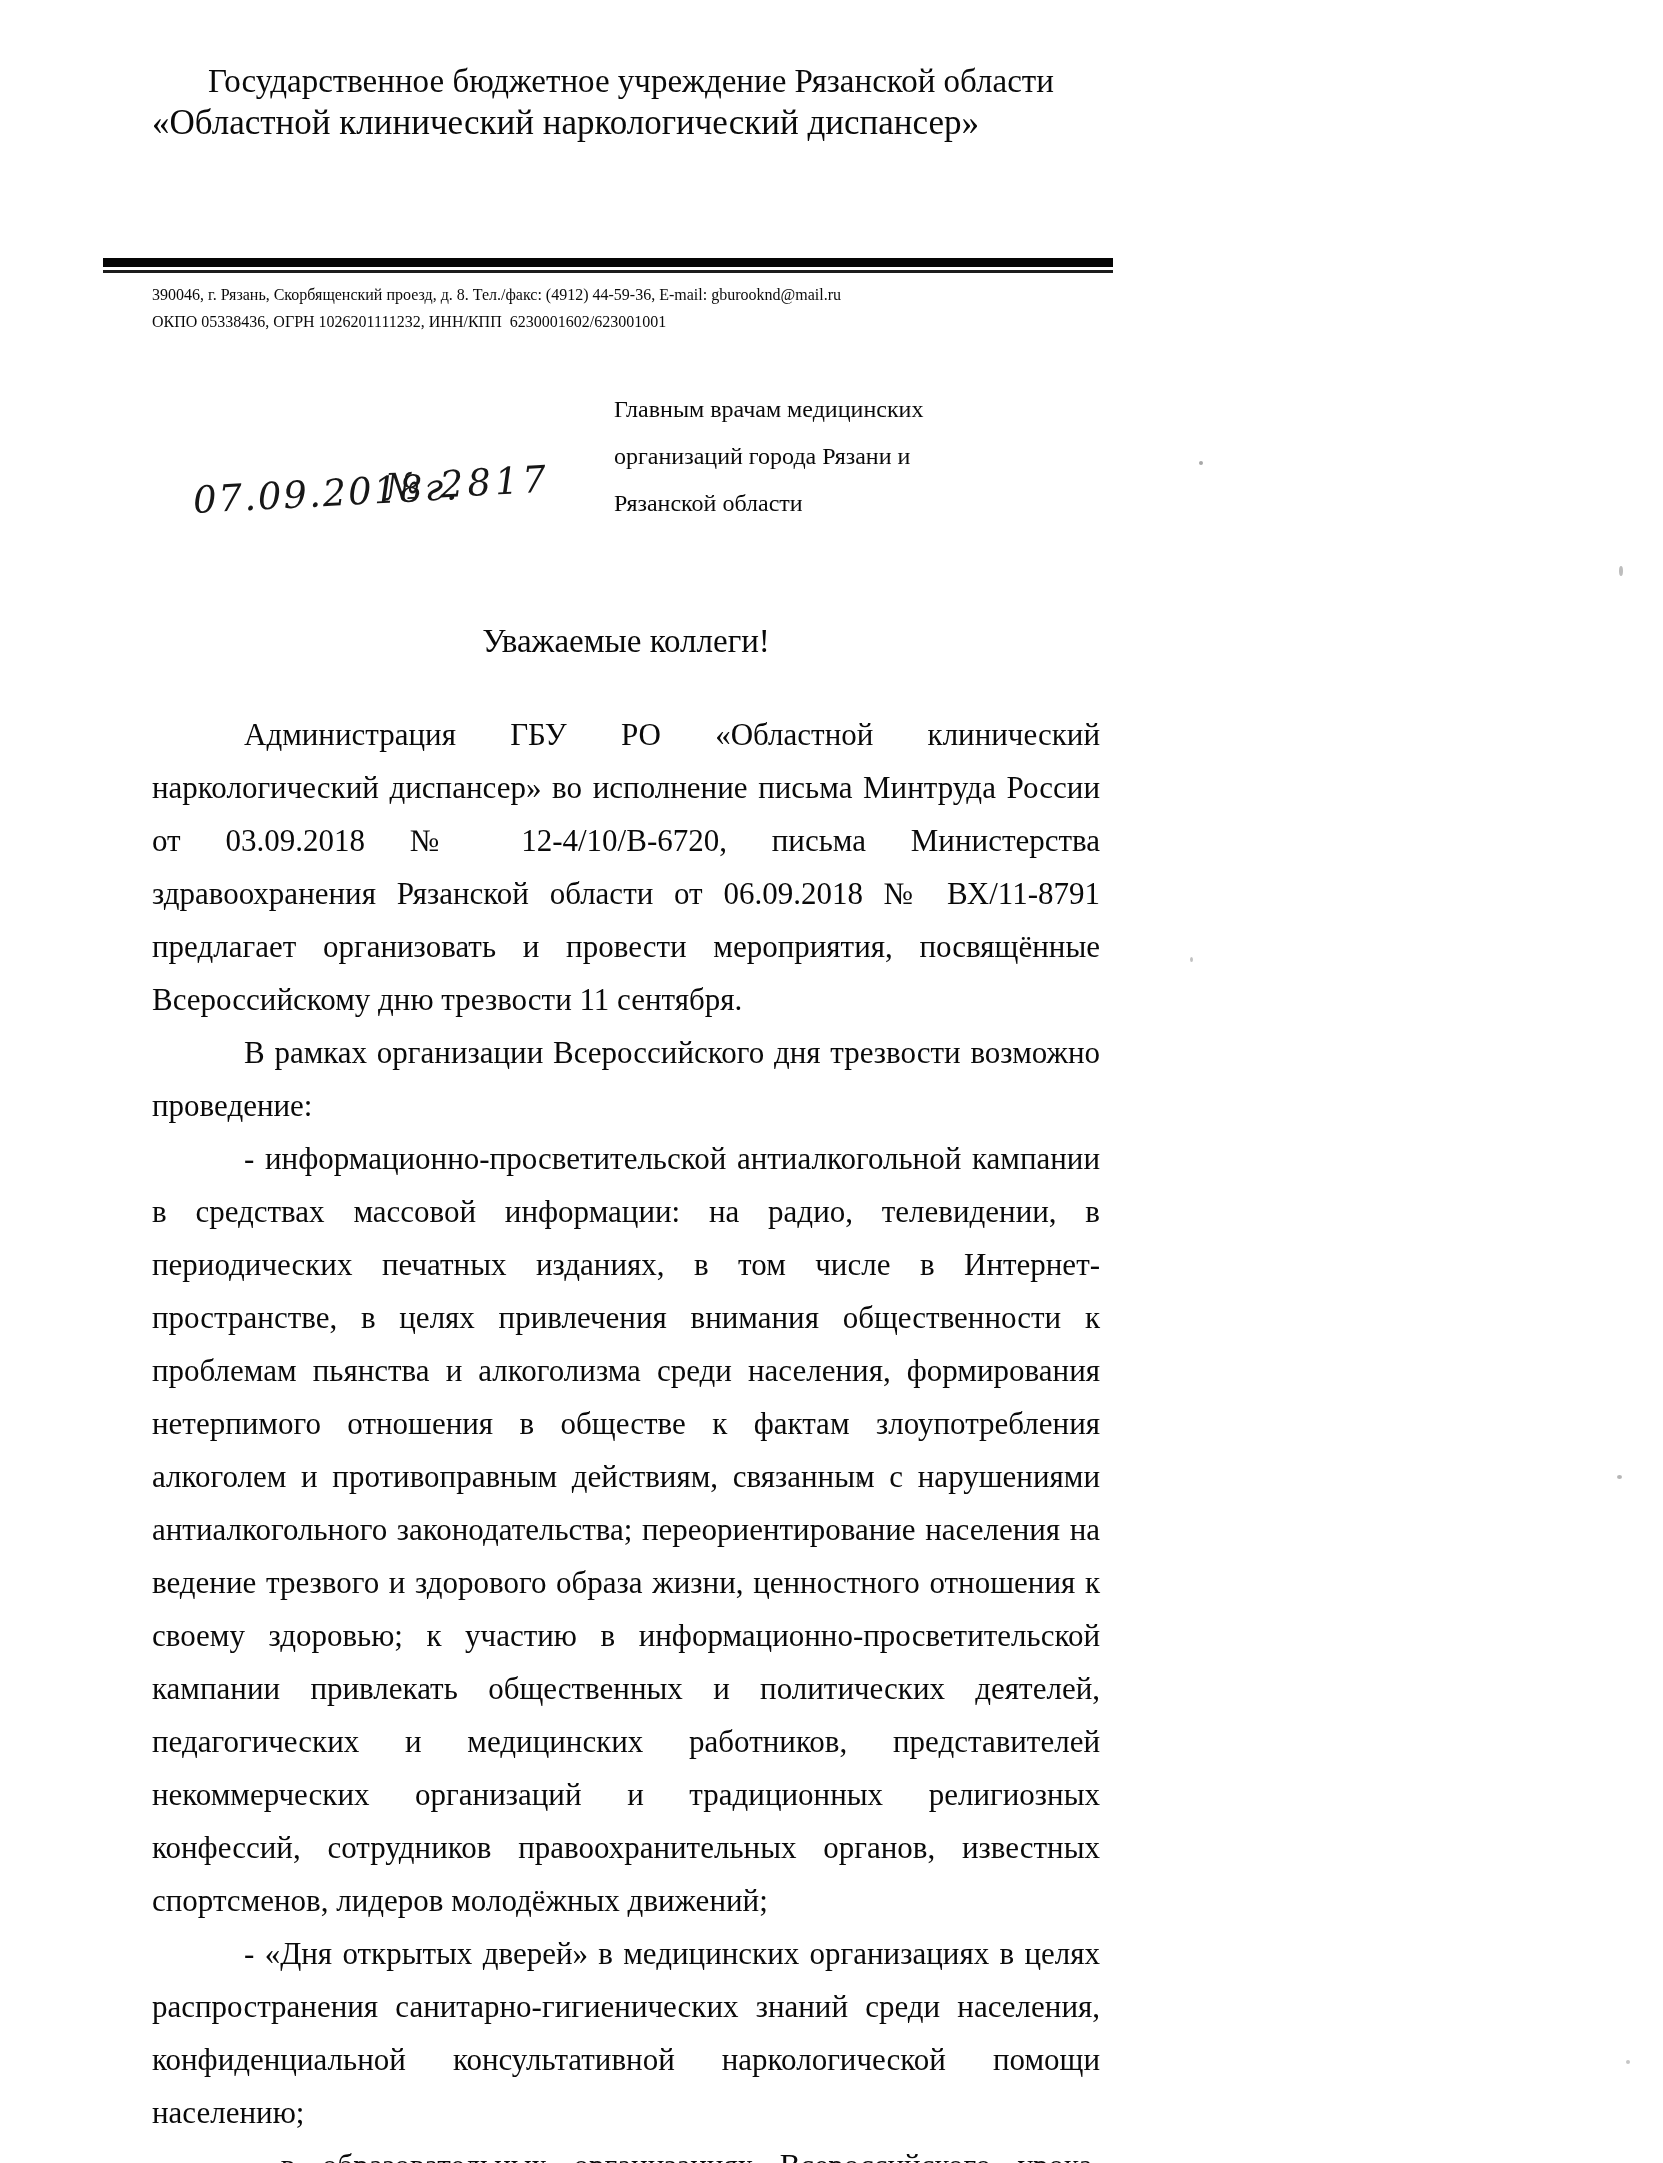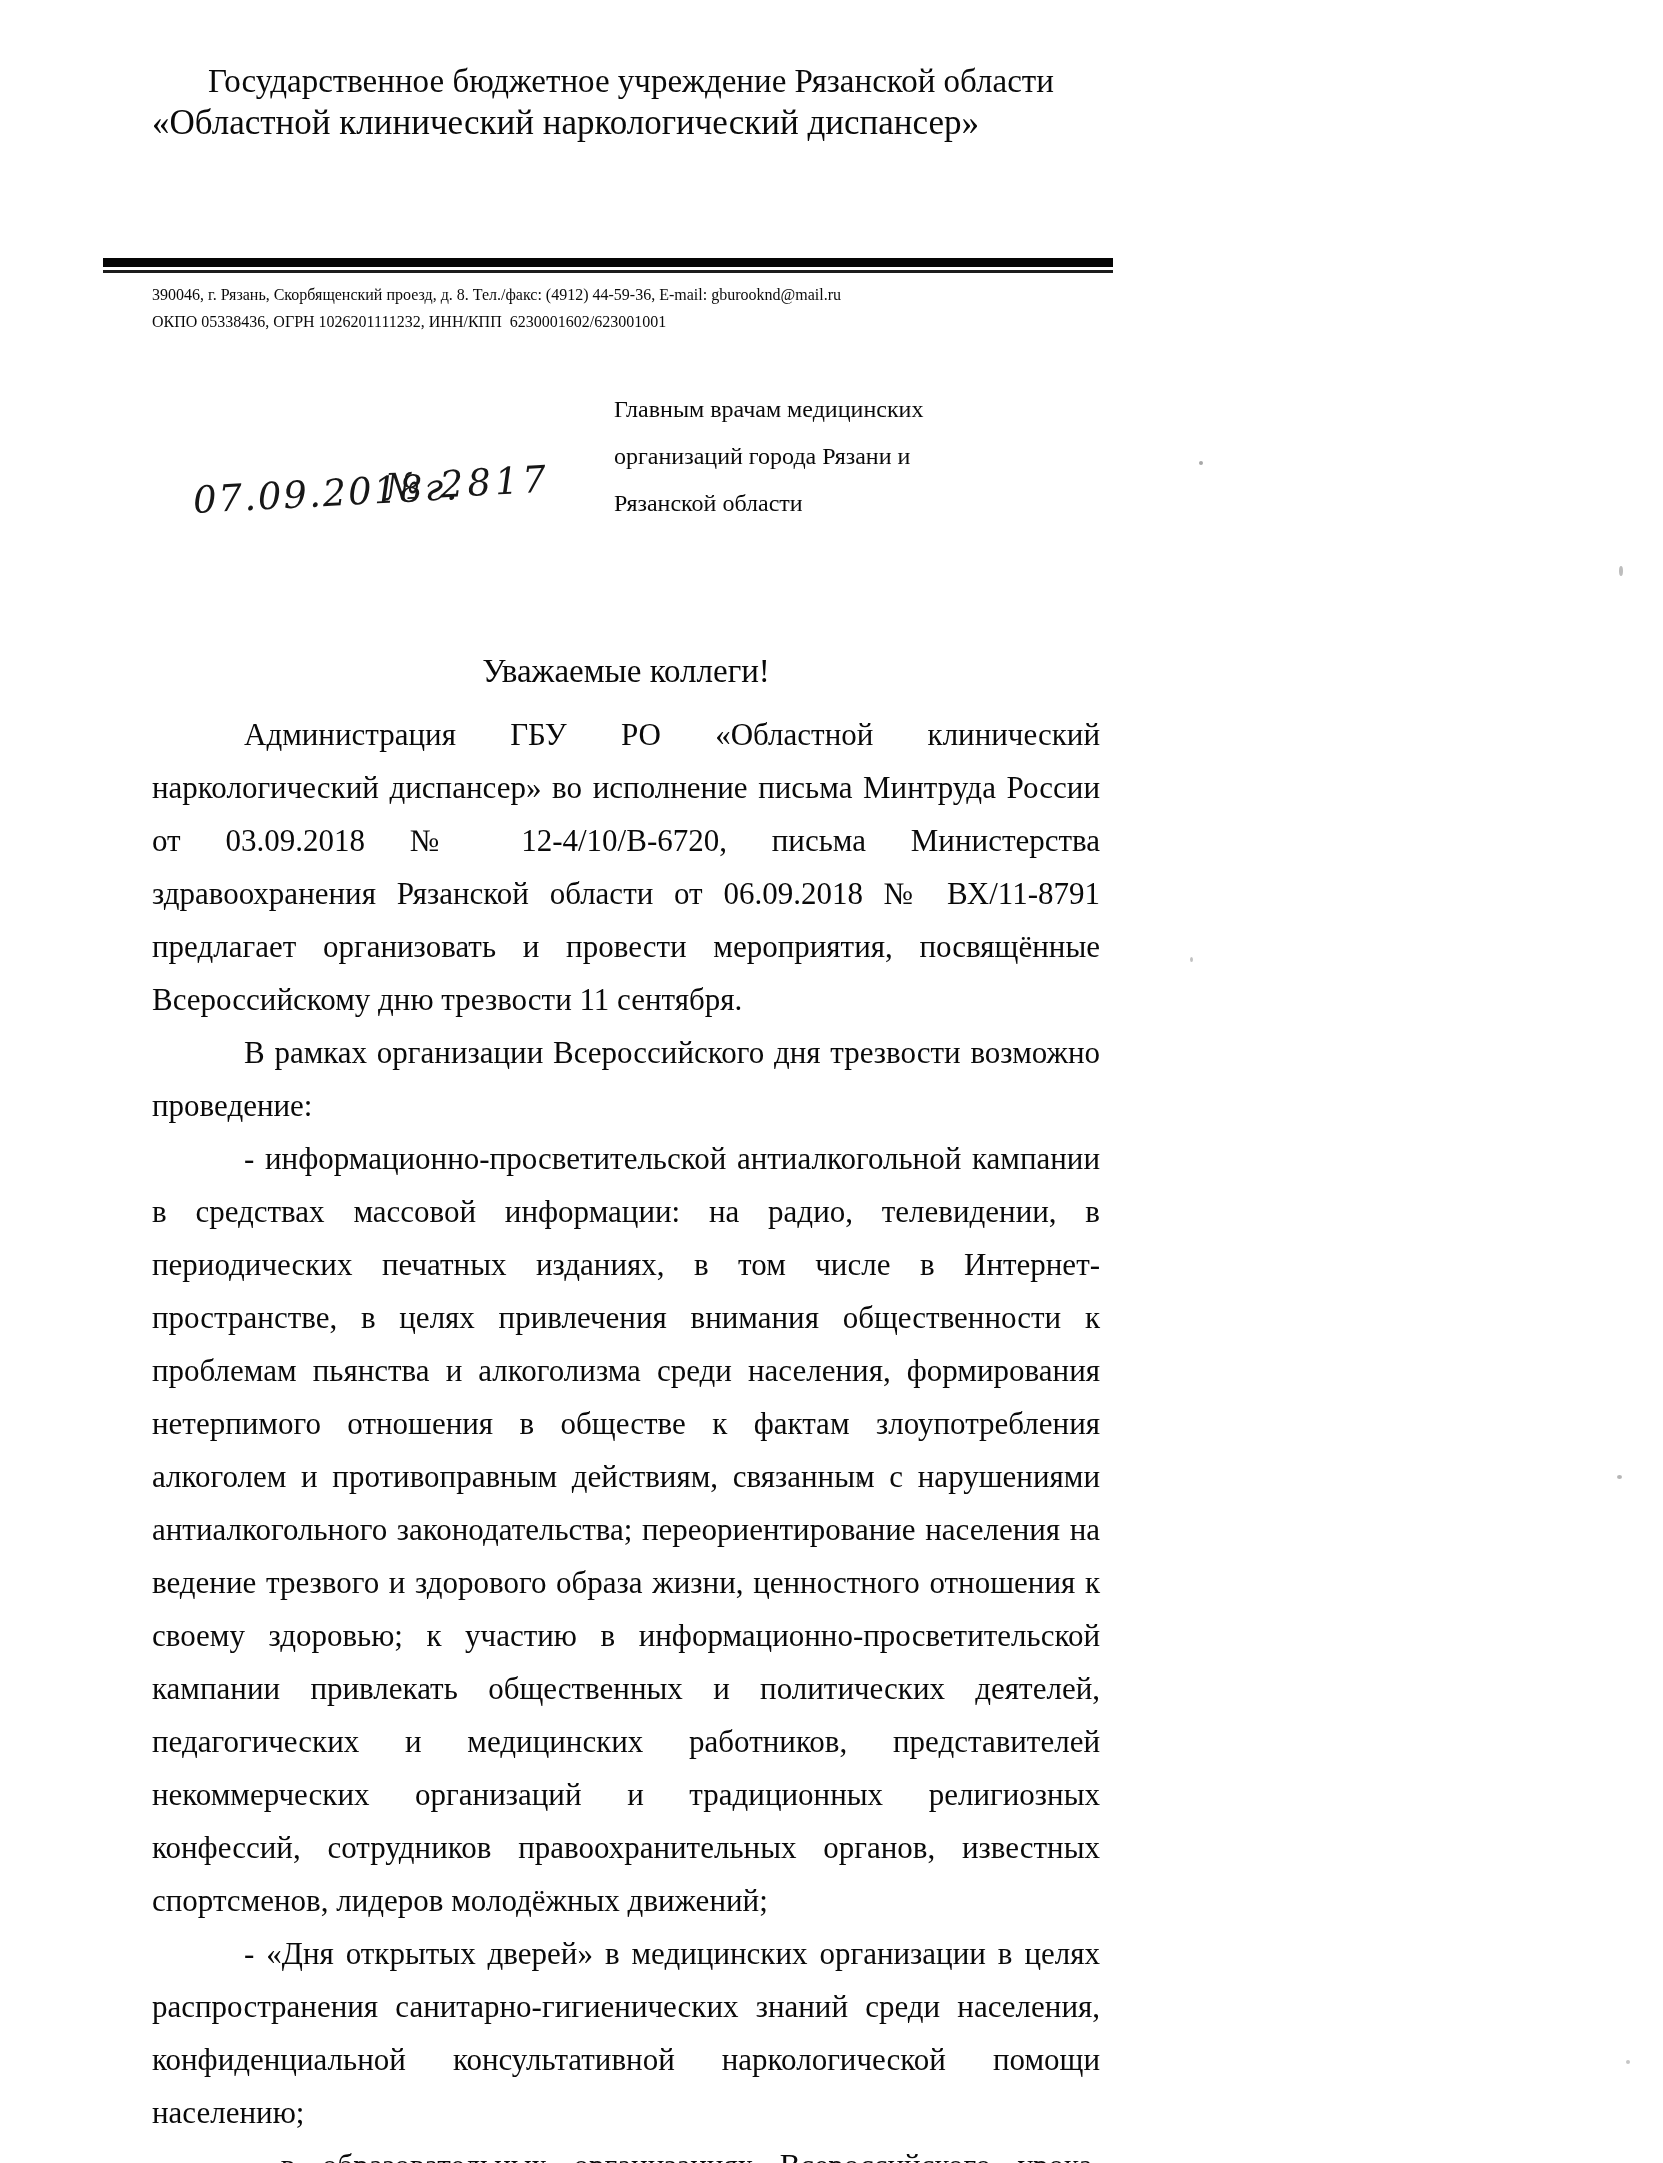--- a/index.html
+++ b/index.html
@@ -38,21 +38,21 @@
     letter-spacing:2px;
     transform:rotate(-3deg);
     white-space:nowrap;
   }
   .hw-date{left:193px;top:472px;}
   .hw-num{left:385px;top:462px;letter-spacing:4px;}
   
   .addressee{position:absolute;left:614px;top:386px;width:400px;font-size:24px;line-height:47px;}
   
   .salutation{
-    position:absolute;left:152px;top:653px;width:948px;
+    position:absolute;left:152px;top:623px;width:948px;
     text-align:center;font-size:33px;
   }
   
   .body{
     position:absolute;left:152px;top:708px;width:948px;
     font-size:31px;line-height:53px;
     text-align:justify;
   }
   .body p{margin:0;text-indent:92px;}
   
@@ -92,21 +92,21 @@
     <div>организаций города Рязани и</div>
     <div>Рязанской области</div>
   </div>
 
   <div class="salutation">Уважаемые коллеги!</div>
 
   <div class="body">
     <p>Администрация ГБУ РО «Областной клинический наркологический диспансер» во исполнение письма Минтруда России от 03.09.2018 № 12-4/10/В-6720, письма Министерства здравоохранения Рязанской области от 06.09.2018 № ВХ/11-8791 предлагает организовать и провести мероприятия, посвящённые Всероссийскому дню трезвости 11 сентября.</p>
     <p>В рамках организации Всероссийского дня трезвости возможно проведение:</p>
     <p>- информационно-просветительской антиалкогольной кампании в средствах массовой информации: на радио, телевидении, в периодических печатных изданиях, в том числе в Интернет-пространстве, в целях привлечения внимания общественности к проблемам пьянства и алкоголизма среди населения, формирования нетерпимого отношения в обществе к фактам злоупотребления алкоголем и противоправным действиям, связанным с нарушениями антиалкогольного законодательства; переориентирование населения на ведение трезвого и здорового образа жизни, ценностного отношения к своему здоровью; к участию в информационно-просветительской кампании привлекать общественных и политических деятелей, педагогических и медицинских работников, представителей некоммерческих организаций и традиционных религиозных конфессий, сотрудников правоохранительных органов, известных спортсменов, лидеров молодёжных движений;</p>
-    <p>- «Дня открытых дверей» в медицинских организации в целях распространения санитарно-гигиенических знаний среди населения, конфиденциальной консультативной наркологической помощи населению;</p>
+    <p>- «Дня открытых дверей» в медицинских организациях в целях распространения санитарно-гигиенических знаний среди населения, конфиденциальной консультативной наркологической помощи населению;</p>
     <p>- в образовательных организациях Всероссийского урока, посвященного празднованию Всероссийского Дня трезвости в целях</p>
   </div>
 
   <div class="speck sp1"></div>
   <div class="speck sp2"></div>
   <div class="speck sp3"></div>
   <div class="speck sp4"></div>
   <div class="speck sp5"></div>
   <div class="speck sp6"></div>
 

